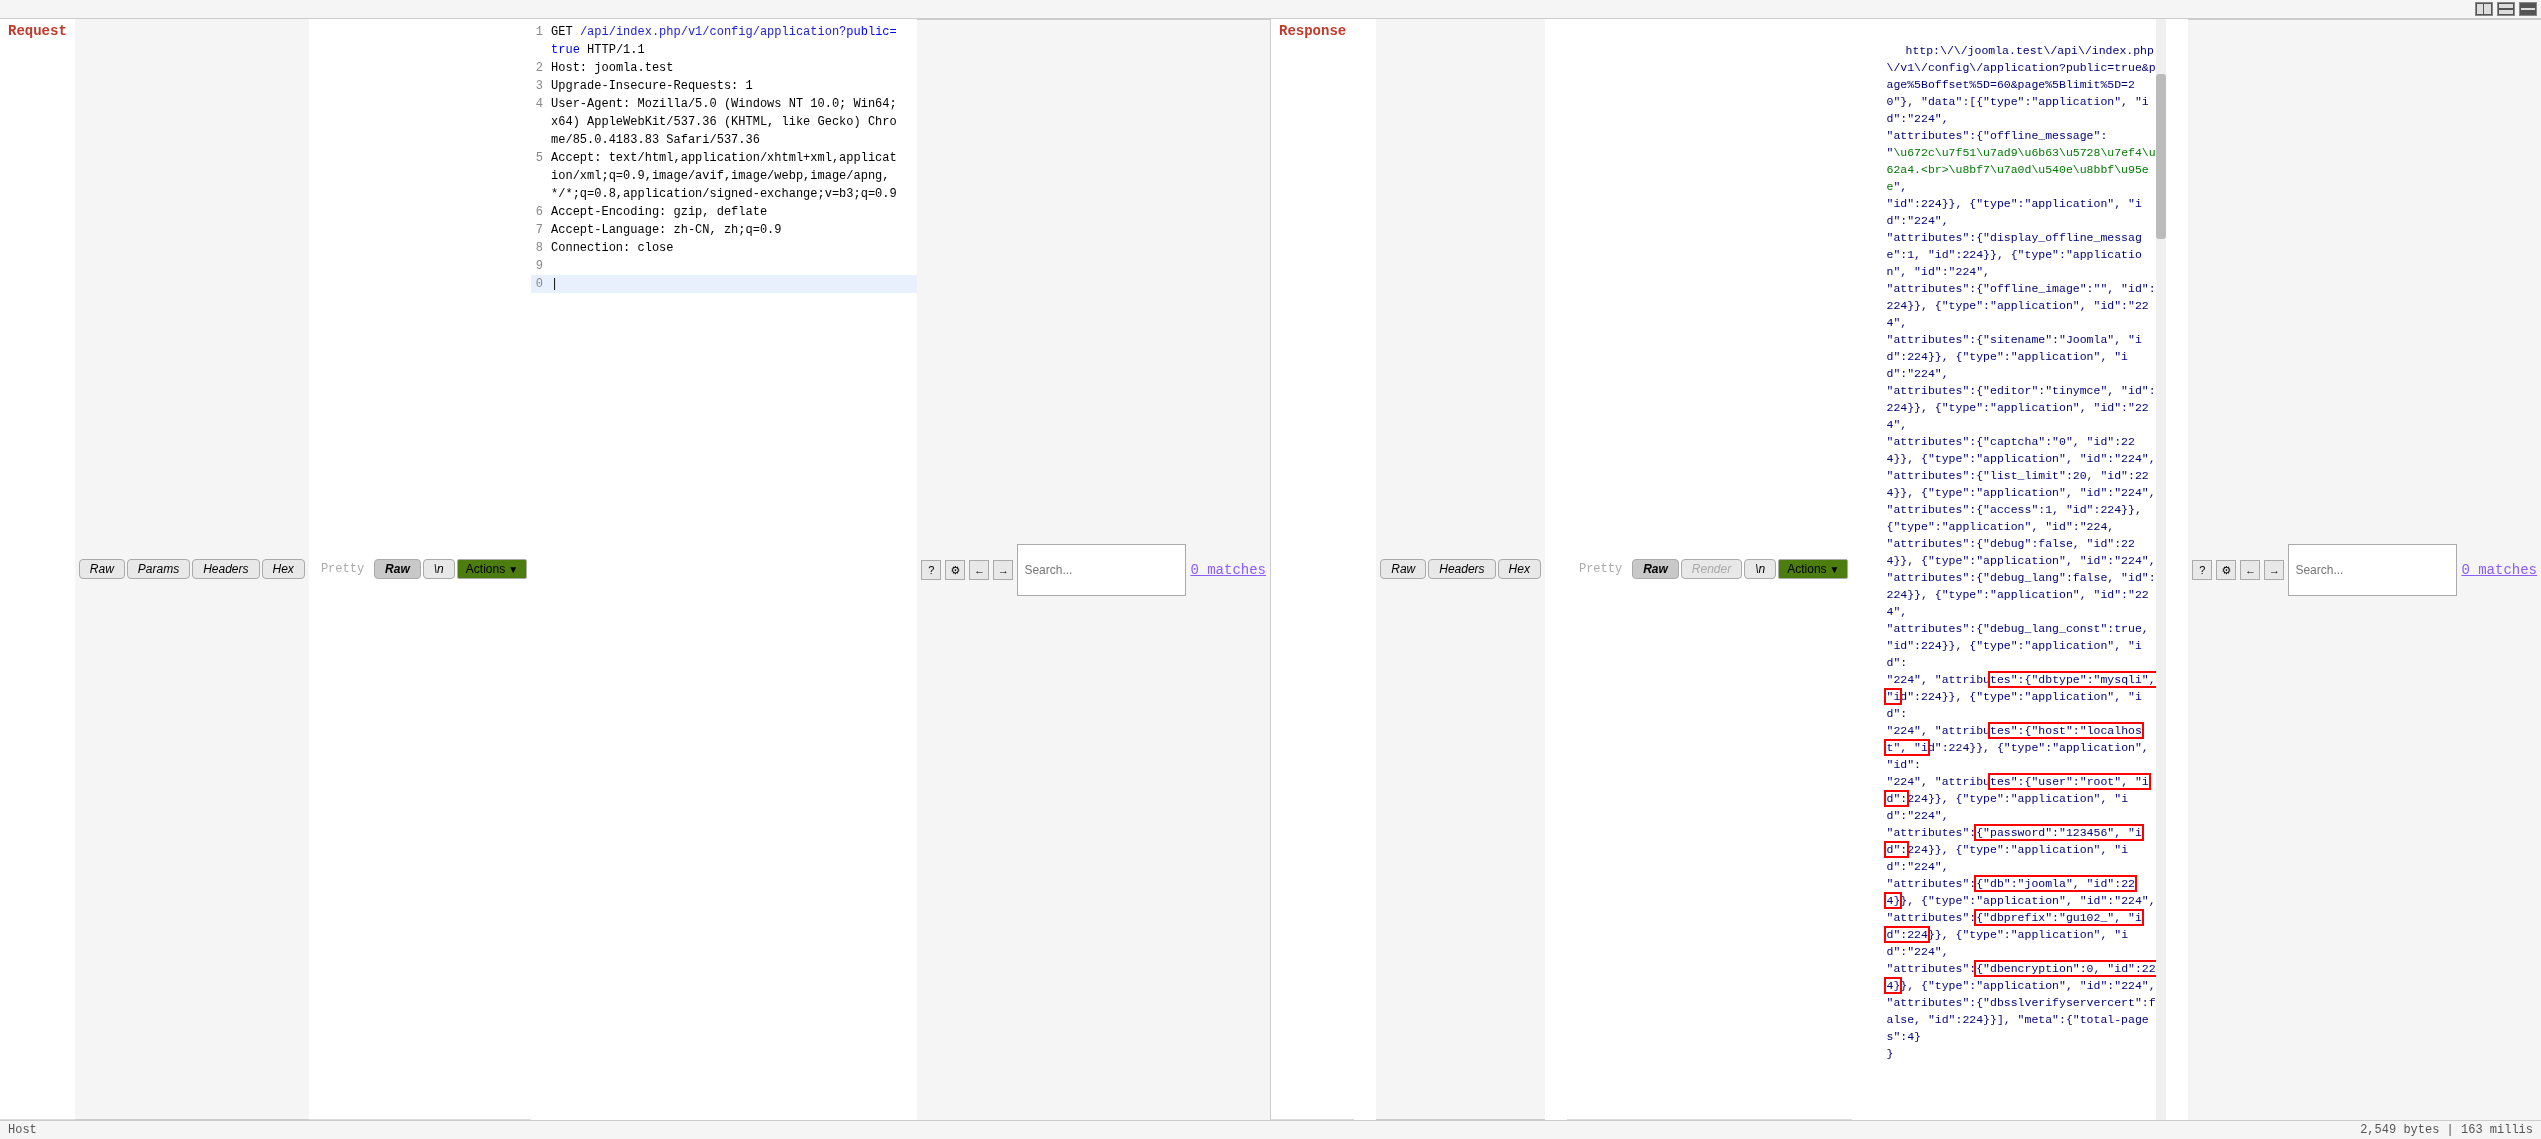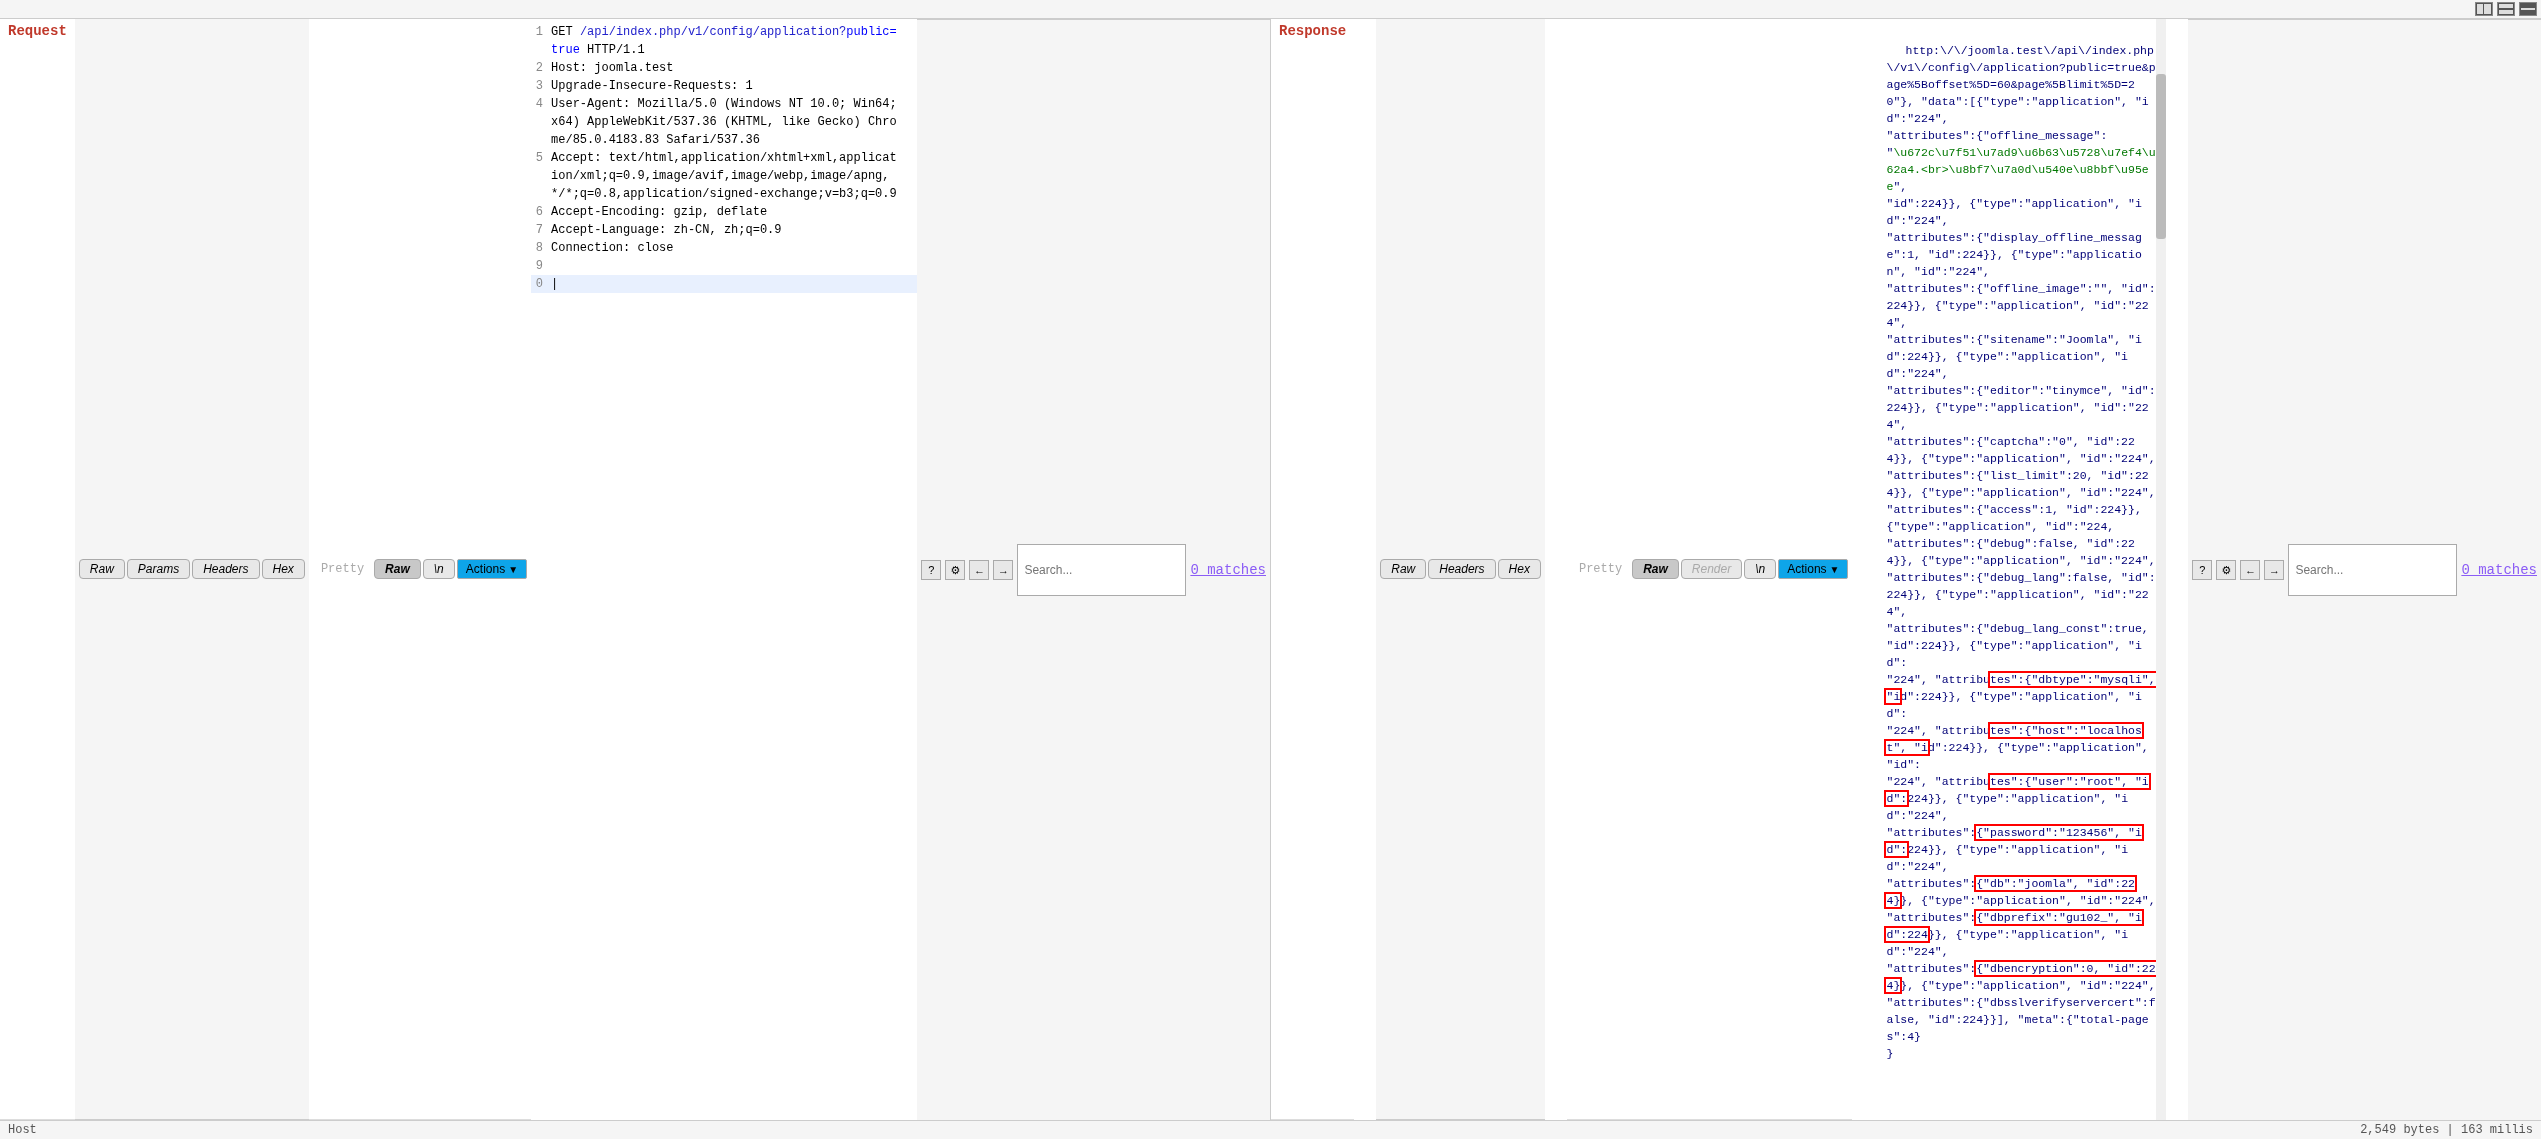--- a/index.html
+++ b/index.html
@@ -61,21 +61,21 @@
       border-radius: 4px;
       font-style: italic;
     }
     .tab-btn.active {
       background: #c8c8c8;
       font-weight: bold;
     }
     .actions-btn {
       padding: 2px 8px;
       border: 1px solid #aaa;
-      background: #0ea5e9;
+      background: #4d7c0f;
       cursor: pointer;
       font-size: 12px;
       border-radius: 2px;
       display: flex;
       align-items: center;
       gap: 3px;
     }
     .pretty-label {
       padding: 2px 8px;
       font-size: 12px;

